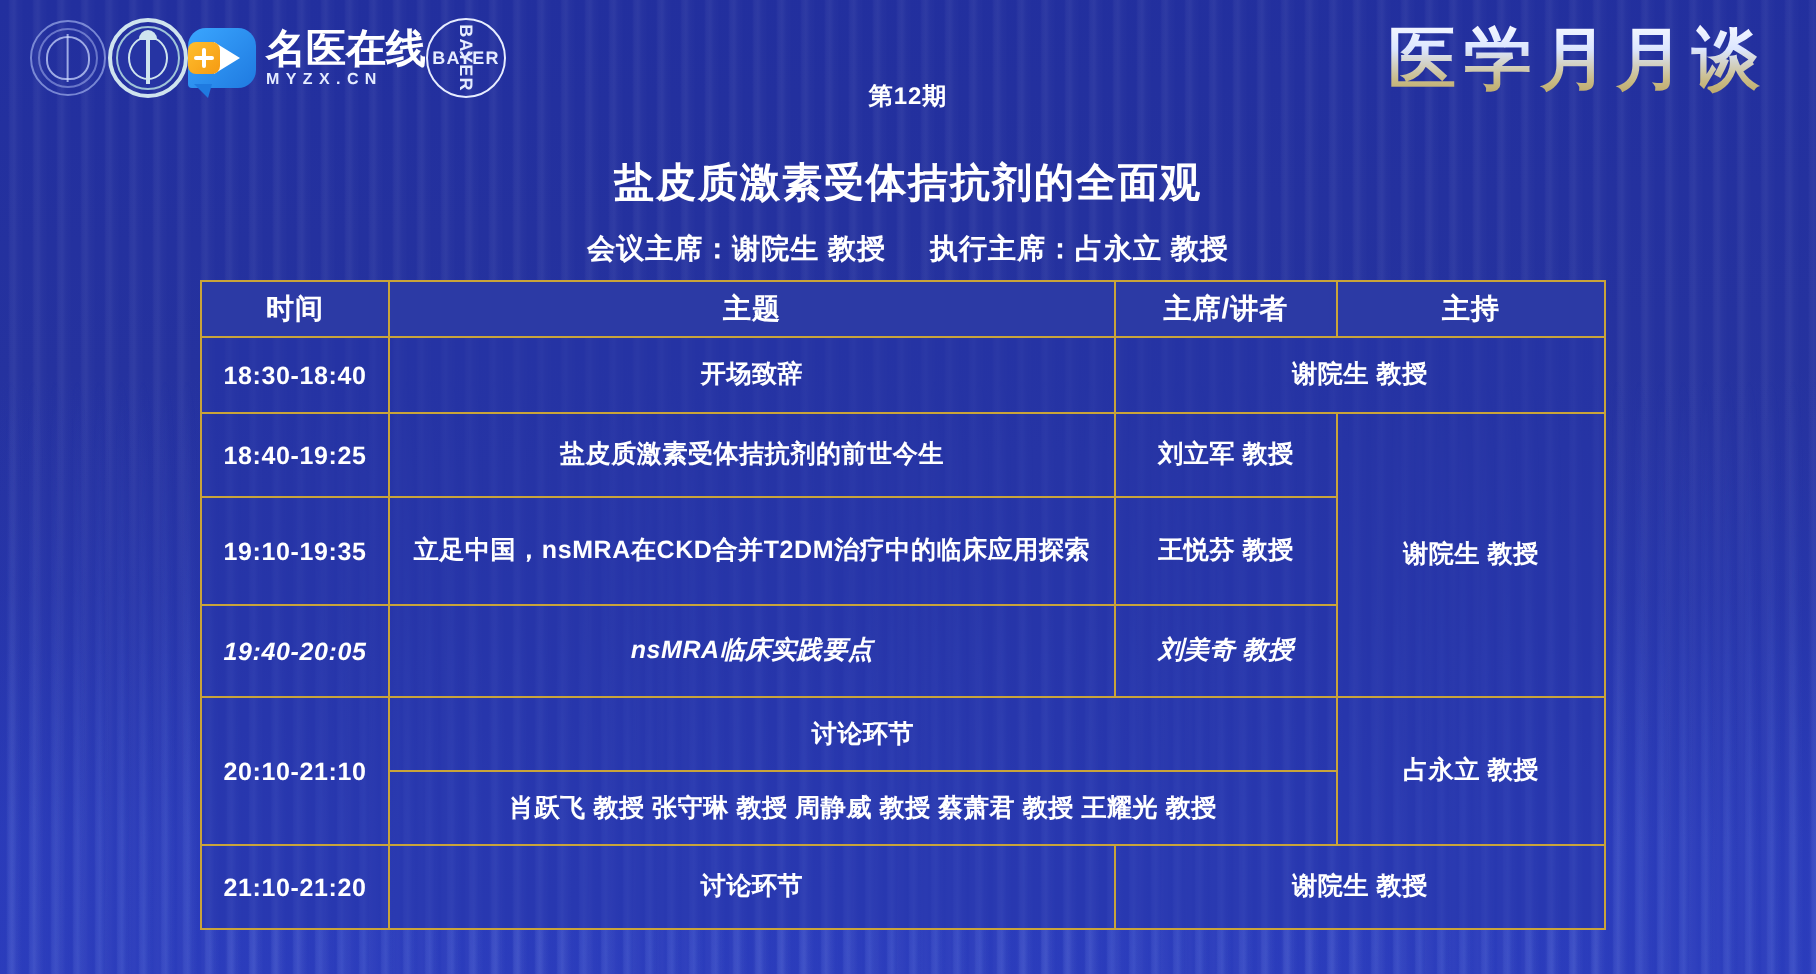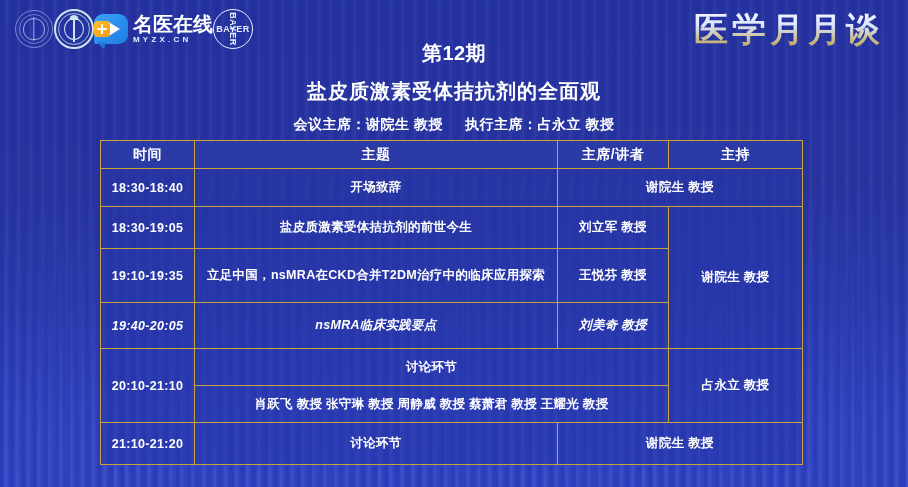--- a/index.html
+++ b/index.html
@@ -190,21 +190,21 @@
     color: transparent;
     -webkit-text-fill-color: transparent;
     text-shadow: none;
     white-space: nowrap;
   }
 
   
   .center-line { text-align: center; color: #ffffff; width: 100%; }
   #issue-label {
     position: absolute; left: 0; top: 40px;
-    font-size: 20px; font-weight: 700; letter-spacing: 0.5px;
+    font-size: 12px; font-weight: 700; letter-spacing: 0.5px;
   }
   #main-title {
     position: absolute; left: 0; top: 78px;
     font-size: 20px; font-weight: 700; letter-spacing: 1px;
   }
   #chair-line {
     position: absolute; left: 0; top: 116px;
     font-size: 14px; font-weight: 700; letter-spacing: 0.5px;
   }
   #chair-line .gap { display: inline-block; width: 22px; }
@@ -319,21 +319,21 @@
     </thead>
     <tbody>
 
       <tr class="r-40">
         <td class="time-cell">18:30-18:40</td>
         <td class="topic-cell">开场致辞</td>
         <td colspan="2">谢院生 教授</td>
       </tr>
 
       <tr class="r-42">
-        <td class="time-cell">18:30-19:05</td>
+        <td class="time-cell">18:40-19:25</td>
         <td class="topic-cell">盐皮质激素受体拮抗剂的前世今生</td>
         <td>刘立军 教授</td>
         <td rowspan="3">谢院生 教授</td>
       </tr>
 
       <tr class="r-55">
         <td class="time-cell">19:10-19:35</td>
         <td class="topic-cell long">立足中国，nsMRA在CKD合并T2DM治疗中的临床应用探索</td>
         <td>王悦芬 教授</td>
       </tr>

